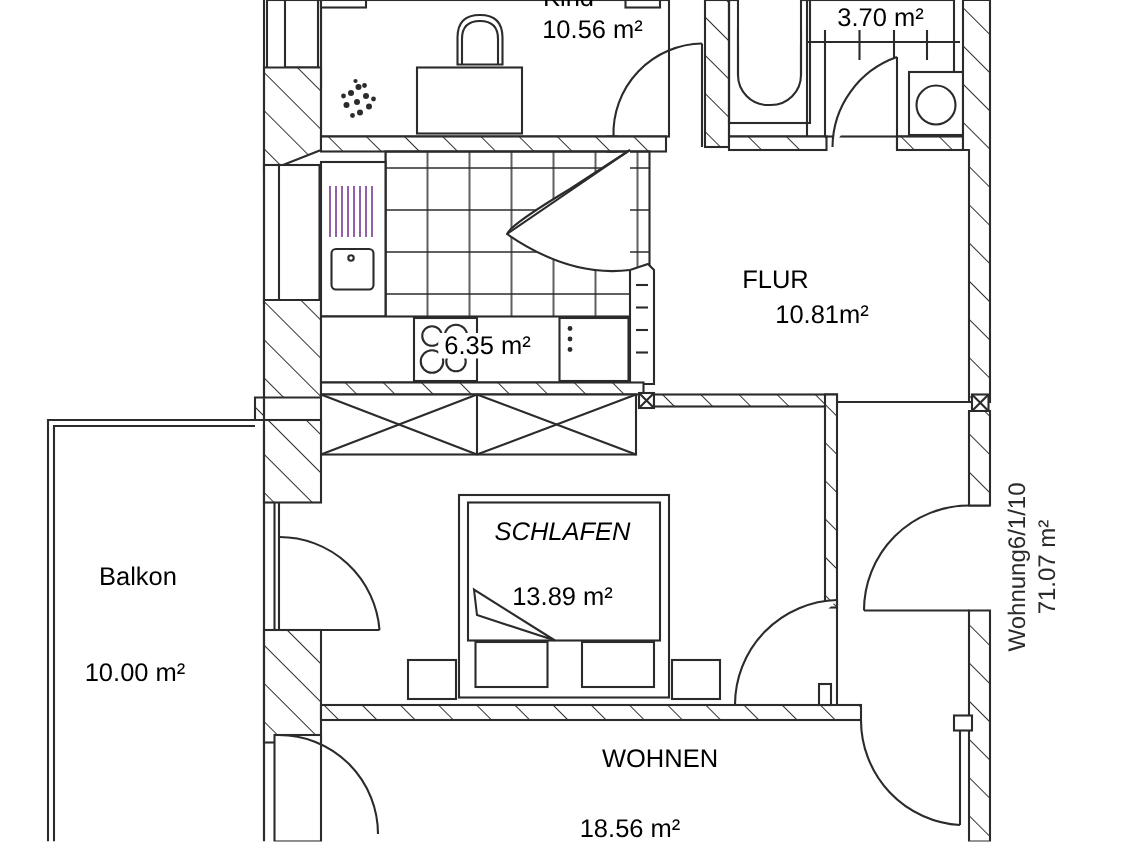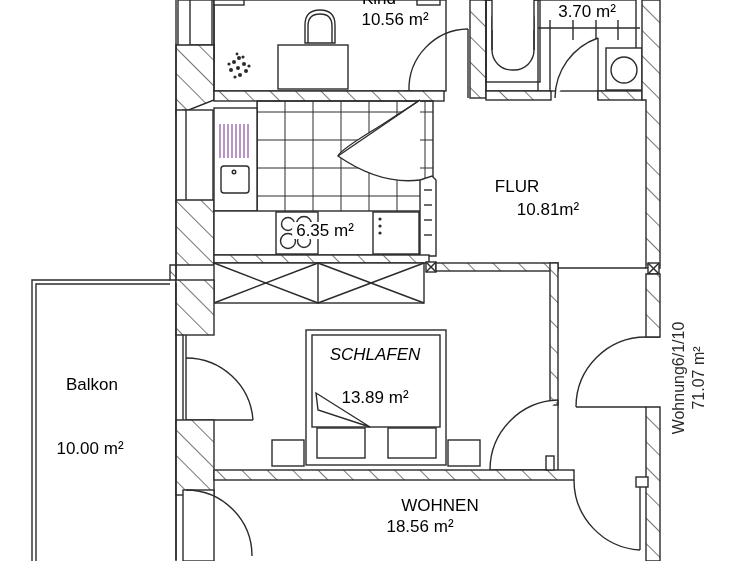--- a/index.html
+++ b/index.html
@@ -213,18 +213,18 @@
 <div class="lbl c fs17" style="left:517px;top:178px;text-align:right;">FLUR</div>
 <div class="lbl c fs17" style="left:548px;top:201px;">10.81m²</div>
 
 <div class="lbl c fs17" style="left:92px;top:376px;">Balkon</div>
 <div class="lbl c fs17" style="left:90px;top:440px;">10.00 m²</div>
 
 <div class="lbl c fs17" style="left:375px;top:346px;font-style:italic;">SCHLAFEN</div>
 <div class="lbl c fs17" style="left:375px;top:368px;margin-top:21px;">13.89 m²</div>
 
 <div class="lbl c fs17" style="left:410px;top:497px;margin-left:30px;">WOHNEN</div>
-<div class="lbl c fs17" style="left:420px;top:518px;">18.56 m²</div>
+<div class="lbl c fs17" style="left:420px;top:544px;">18.56 m²</div>
 
 <div class="vert" style="left:669px;top:468px;width:180px;">
   <div>Wohnung6/1/10</div>
   <div>71.07 m²</div>
 </div>
 
 </body></html>

